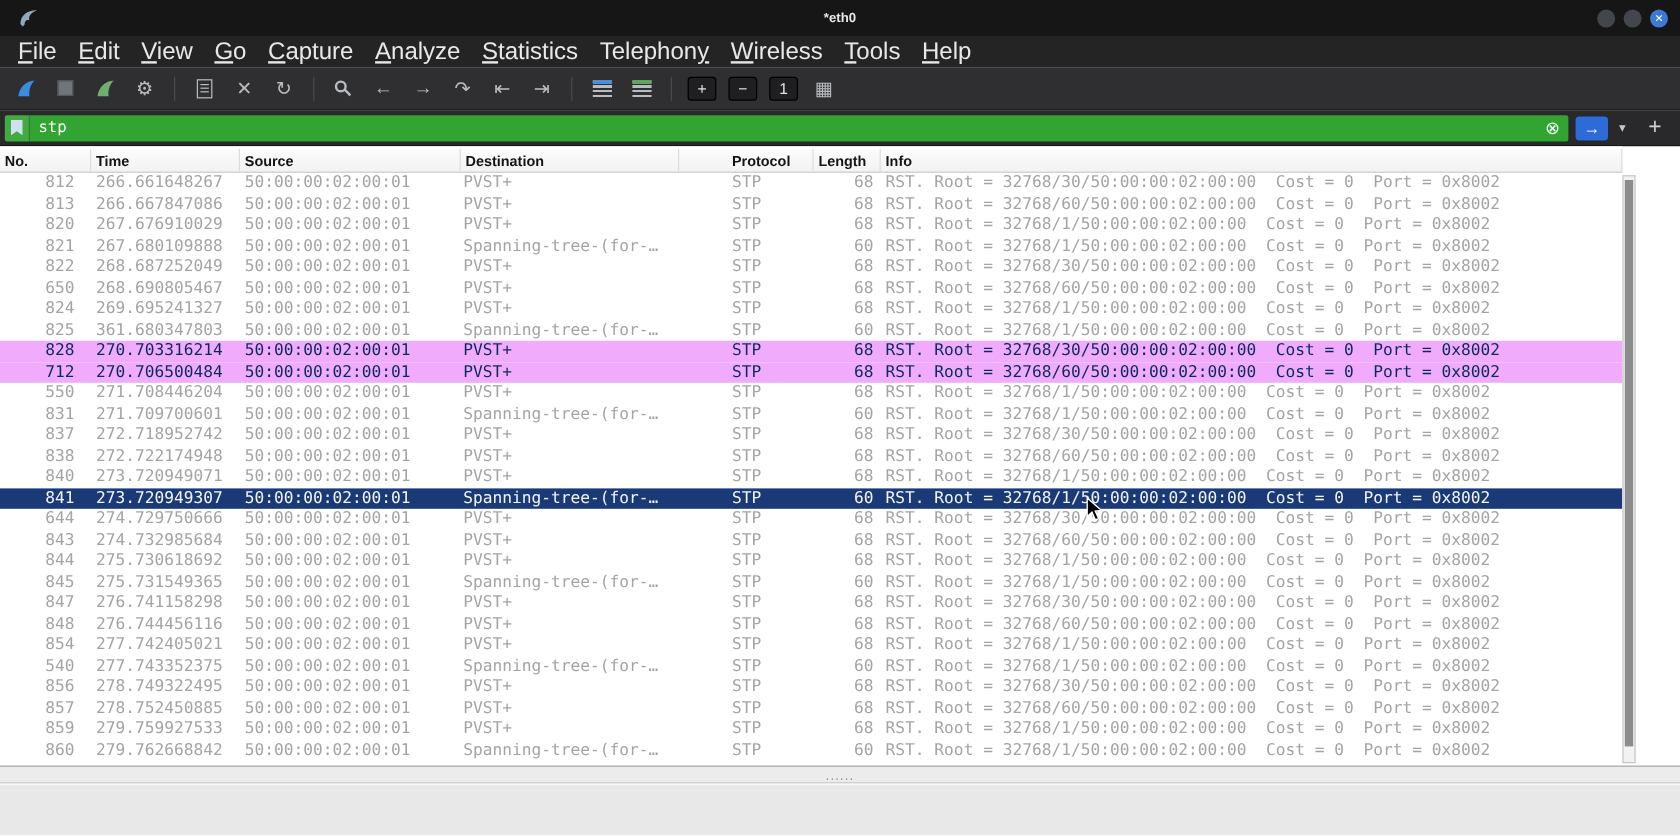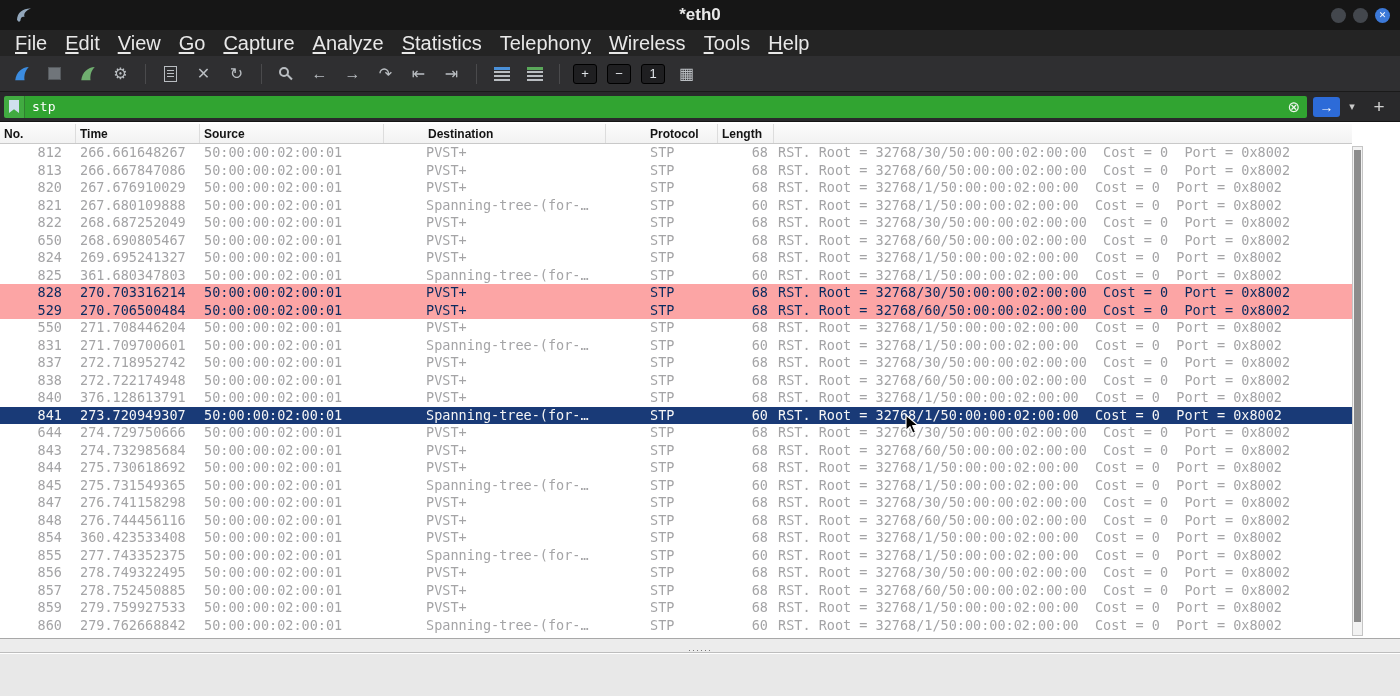--- a/index.html
+++ b/index.html
@@ -4,21 +4,21 @@
 <style>
   * { margin:0; padding:0; box-sizing:border-box; }
   html,body { width:1400px; height:698px; overflow:hidden; background:#fff;
               font-family:"Liberation Sans", sans-serif; }
   .app { position:relative; width:1400px; height:698px; background:#fff; }
 
   
   .titlebar { height:30px; background:#161616; display:flex; align-items:center; position:relative; }
   .kali-logo { margin-left:14px; width:20px; height:20px; }
   .win-title { position:absolute; left:0; right:0; text-align:center; color:#e8e8e8;
-               font-size:17px; font-weight:600; pointer-events:none; }
+               font-size:11px; font-weight:600; pointer-events:none; }
   .win-controls { margin-left:auto; margin-right:10px; display:flex; gap:7px; z-index:2; }
   .wc { width:15px; height:15px; border-radius:50%; background:#43474d; border:none;
         display:flex; align-items:center; justify-content:center; font-size:9px; color:#9aa0a6; cursor:default; }
   .wc.close { background:#3c79d8; color:#fff; }
 
   
   .menubar { height:26px; background:#242424; display:flex; align-items:center; padding-left:6px; }
   .menu-item { color:#e8e8e8; font-size:20px; padding:0 9px; line-height:26px; cursor:default; }
   .menu-item u { text-decoration:underline; text-underline-offset:2px; }
 
@@ -65,27 +65,27 @@
   
   .packet-list { position:relative; width:1400px; background:#fff; }
   .hrow { display:flex; width:1352px; height:22px; border-top:2px solid #fff;
           background:linear-gradient(#fcfcfc,#f2f2f2); border-bottom:1px solid #c9c9c9;
           font-size:12px; font-weight:600; color:#141414; }
   .hcell { line-height:21px; border-right:1px solid #ddd; overflow:hidden; white-space:nowrap;
            padding-left:4px; cursor:default; }
   .rows { width:1352px; height:490px; overflow:hidden;
           font-family:"DejaVu Sans Mono", monospace; font-size:13.5px; }
   .prow { display:flex; height:17.5px; line-height:17.5px; color:#a4a4a6; white-space:nowrap; cursor:default; }
-  .prow.sel-alt { background:#fca5a5; color:#0a2a5e; }
+  .prow.sel-alt { background:#f0abfc; color:#0a2a5e; }
   .prow.sel { background:#193a77; color:#f5f5f5; }
   .cell { overflow:hidden; white-space:nowrap; }
   .c0 { width:76px; }  .cell.c0 { text-align:right; padding-right:14px; }
   .c1 { width:124px; } .cell.c1 { padding-left:4px; }
   .c2 { width:184px; } .cell.c2 { padding-left:4px; }
-  .c3 { width:182px;margin-left:40px; } .cell.c3 { padding-left:2px; }
+  .c3 { width:182px; } .cell.c3 { padding-left:2px; }
   .c4 { width:72px;margin-left:40px; }  .cell.c4 { padding-left:4px; }
   .c5 { width:56px; }  .cell.c5 { text-align:right; padding-right:6px; }
   .c6 { flex:1; }      .cell.c6 { padding-left:4px; white-space:pre; }
 
   .vscroll { position:absolute; left:1352px; top:24px; width:11px; height:490px;
              background:#f2f2f2; border:1px solid #c5c5c5; }
   .vthumb { position:absolute; left:1px; top:3px; width:7px; height:472px; background:#8c8c8c; }
 
   
   .gap { height:4px; background:#fff; }
@@ -186,20 +186,21 @@
   </div>
 
   <div class="packet-list">
     <div class="hrow">
         <div class="hcell c0">No.</div>
         <div class="hcell c1">Time</div>
         <div class="hcell c2">Source</div>
         <div class="hcell c3">Destination</div>
         <div class="hcell c4">Protocol</div>
         <div class="hcell c5">Length</div>
+        <div class="hcell c6">Info</div>
       </div>
     <div class="rows">
         <div class="prow ">
           <div class="cell c0 k-no">812</div>
           <div class="cell c1 k-time">266.661648267</div>
           <div class="cell c2 k-src">50:00:00:02:00:01</div>
           <div class="cell c3 k-dst">PVST+</div>
           <div class="cell c4 k-proto">STP</div>
           <div class="cell c5 k-len">68</div>
           <div class="cell c6 k-info">RST. Root = 32768/30/50:00:00:02:00:00  Cost = 0  Port = 0x8002</div>
@@ -270,21 +271,21 @@
         <div class="prow sel-alt">
           <div class="cell c0 k-no">828</div>
           <div class="cell c1 k-time">270.703316214</div>
           <div class="cell c2 k-src">50:00:00:02:00:01</div>
           <div class="cell c3 k-dst">PVST+</div>
           <div class="cell c4 k-proto">STP</div>
           <div class="cell c5 k-len">68</div>
           <div class="cell c6 k-info">RST. Root = 32768/30/50:00:00:02:00:00  Cost = 0  Port = 0x8002</div>
         </div>
         <div class="prow sel-alt">
-          <div class="cell c0 k-no">529</div>
+          <div class="cell c0 k-no">712</div>
           <div class="cell c1 k-time">270.706500484</div>
           <div class="cell c2 k-src">50:00:00:02:00:01</div>
           <div class="cell c3 k-dst">PVST+</div>
           <div class="cell c4 k-proto">STP</div>
           <div class="cell c5 k-len">68</div>
           <div class="cell c6 k-info">RST. Root = 32768/60/50:00:00:02:00:00  Cost = 0  Port = 0x8002</div>
         </div>
         <div class="prow ">
           <div class="cell c0 k-no">550</div>
           <div class="cell c1 k-time">271.708446204</div>
@@ -316,21 +317,21 @@
           <div class="cell c0 k-no">838</div>
           <div class="cell c1 k-time">272.722174948</div>
           <div class="cell c2 k-src">50:00:00:02:00:01</div>
           <div class="cell c3 k-dst">PVST+</div>
           <div class="cell c4 k-proto">STP</div>
           <div class="cell c5 k-len">68</div>
           <div class="cell c6 k-info">RST. Root = 32768/60/50:00:00:02:00:00  Cost = 0  Port = 0x8002</div>
         </div>
         <div class="prow ">
           <div class="cell c0 k-no">840</div>
-          <div class="cell c1 k-time">376.128613791</div>
+          <div class="cell c1 k-time">273.720949071</div>
           <div class="cell c2 k-src">50:00:00:02:00:01</div>
           <div class="cell c3 k-dst">PVST+</div>
           <div class="cell c4 k-proto">STP</div>
           <div class="cell c5 k-len">68</div>
           <div class="cell c6 k-info">RST. Root = 32768/1/50:00:00:02:00:00  Cost = 0  Port = 0x8002</div>
         </div>
         <div class="prow sel">
           <div class="cell c0 k-no">841</div>
           <div class="cell c1 k-time">273.720949307</div>
           <div class="cell c2 k-src">50:00:00:02:00:01</div>
@@ -388,29 +389,29 @@
           <div class="cell c0 k-no">848</div>
           <div class="cell c1 k-time">276.744456116</div>
           <div class="cell c2 k-src">50:00:00:02:00:01</div>
           <div class="cell c3 k-dst">PVST+</div>
           <div class="cell c4 k-proto">STP</div>
           <div class="cell c5 k-len">68</div>
           <div class="cell c6 k-info">RST. Root = 32768/60/50:00:00:02:00:00  Cost = 0  Port = 0x8002</div>
         </div>
         <div class="prow ">
           <div class="cell c0 k-no">854</div>
-          <div class="cell c1 k-time">360.423533408</div>
-          <div class="cell c2 k-src">50:00:00:02:00:01</div>
-          <div class="cell c3 k-dst">PVST+</div>
-          <div class="cell c4 k-proto">STP</div>
-          <div class="cell c5 k-len">68</div>
-          <div class="cell c6 k-info">RST. Root = 32768/1/50:00:00:02:00:00  Cost = 0  Port = 0x8002</div>
-        </div>
-        <div class="prow ">
-          <div class="cell c0 k-no">855</div>
+          <div class="cell c1 k-time">277.742405021</div>
+          <div class="cell c2 k-src">50:00:00:02:00:01</div>
+          <div class="cell c3 k-dst">PVST+</div>
+          <div class="cell c4 k-proto">STP</div>
+          <div class="cell c5 k-len">68</div>
+          <div class="cell c6 k-info">RST. Root = 32768/1/50:00:00:02:00:00  Cost = 0  Port = 0x8002</div>
+        </div>
+        <div class="prow ">
+          <div class="cell c0 k-no">540</div>
           <div class="cell c1 k-time">277.743352375</div>
           <div class="cell c2 k-src">50:00:00:02:00:01</div>
           <div class="cell c3 k-dst">Spanning-tree-(for-…</div>
           <div class="cell c4 k-proto">STP</div>
           <div class="cell c5 k-len">60</div>
           <div class="cell c6 k-info">RST. Root = 32768/1/50:00:00:02:00:00  Cost = 0  Port = 0x8002</div>
         </div>
         <div class="prow ">
           <div class="cell c0 k-no">856</div>
           <div class="cell c1 k-time">278.749322495</div>

